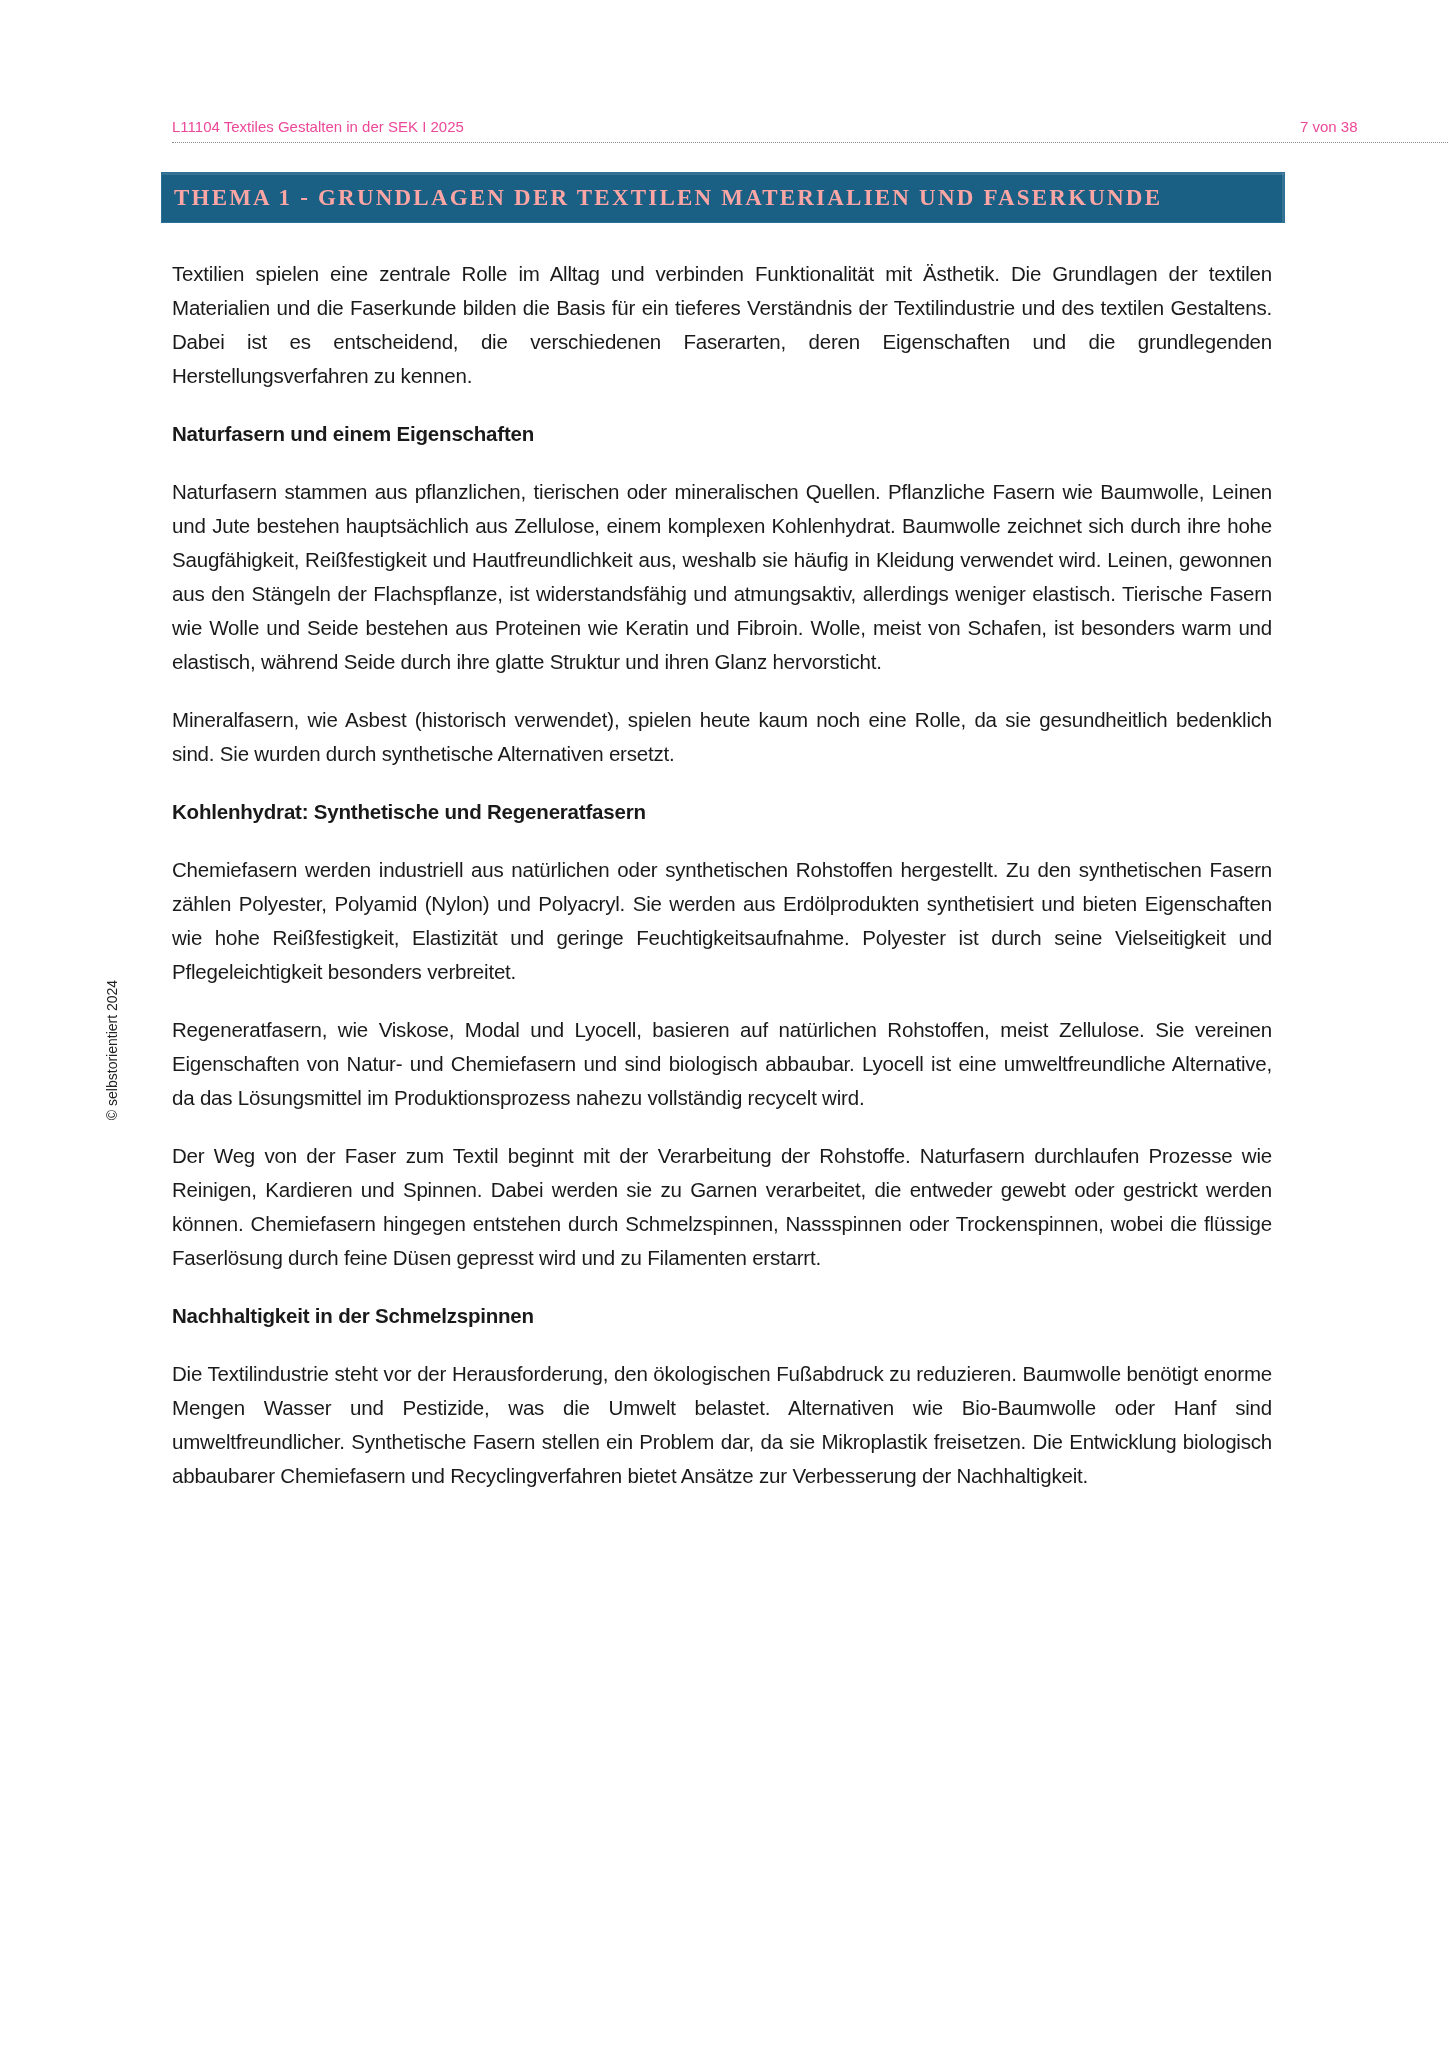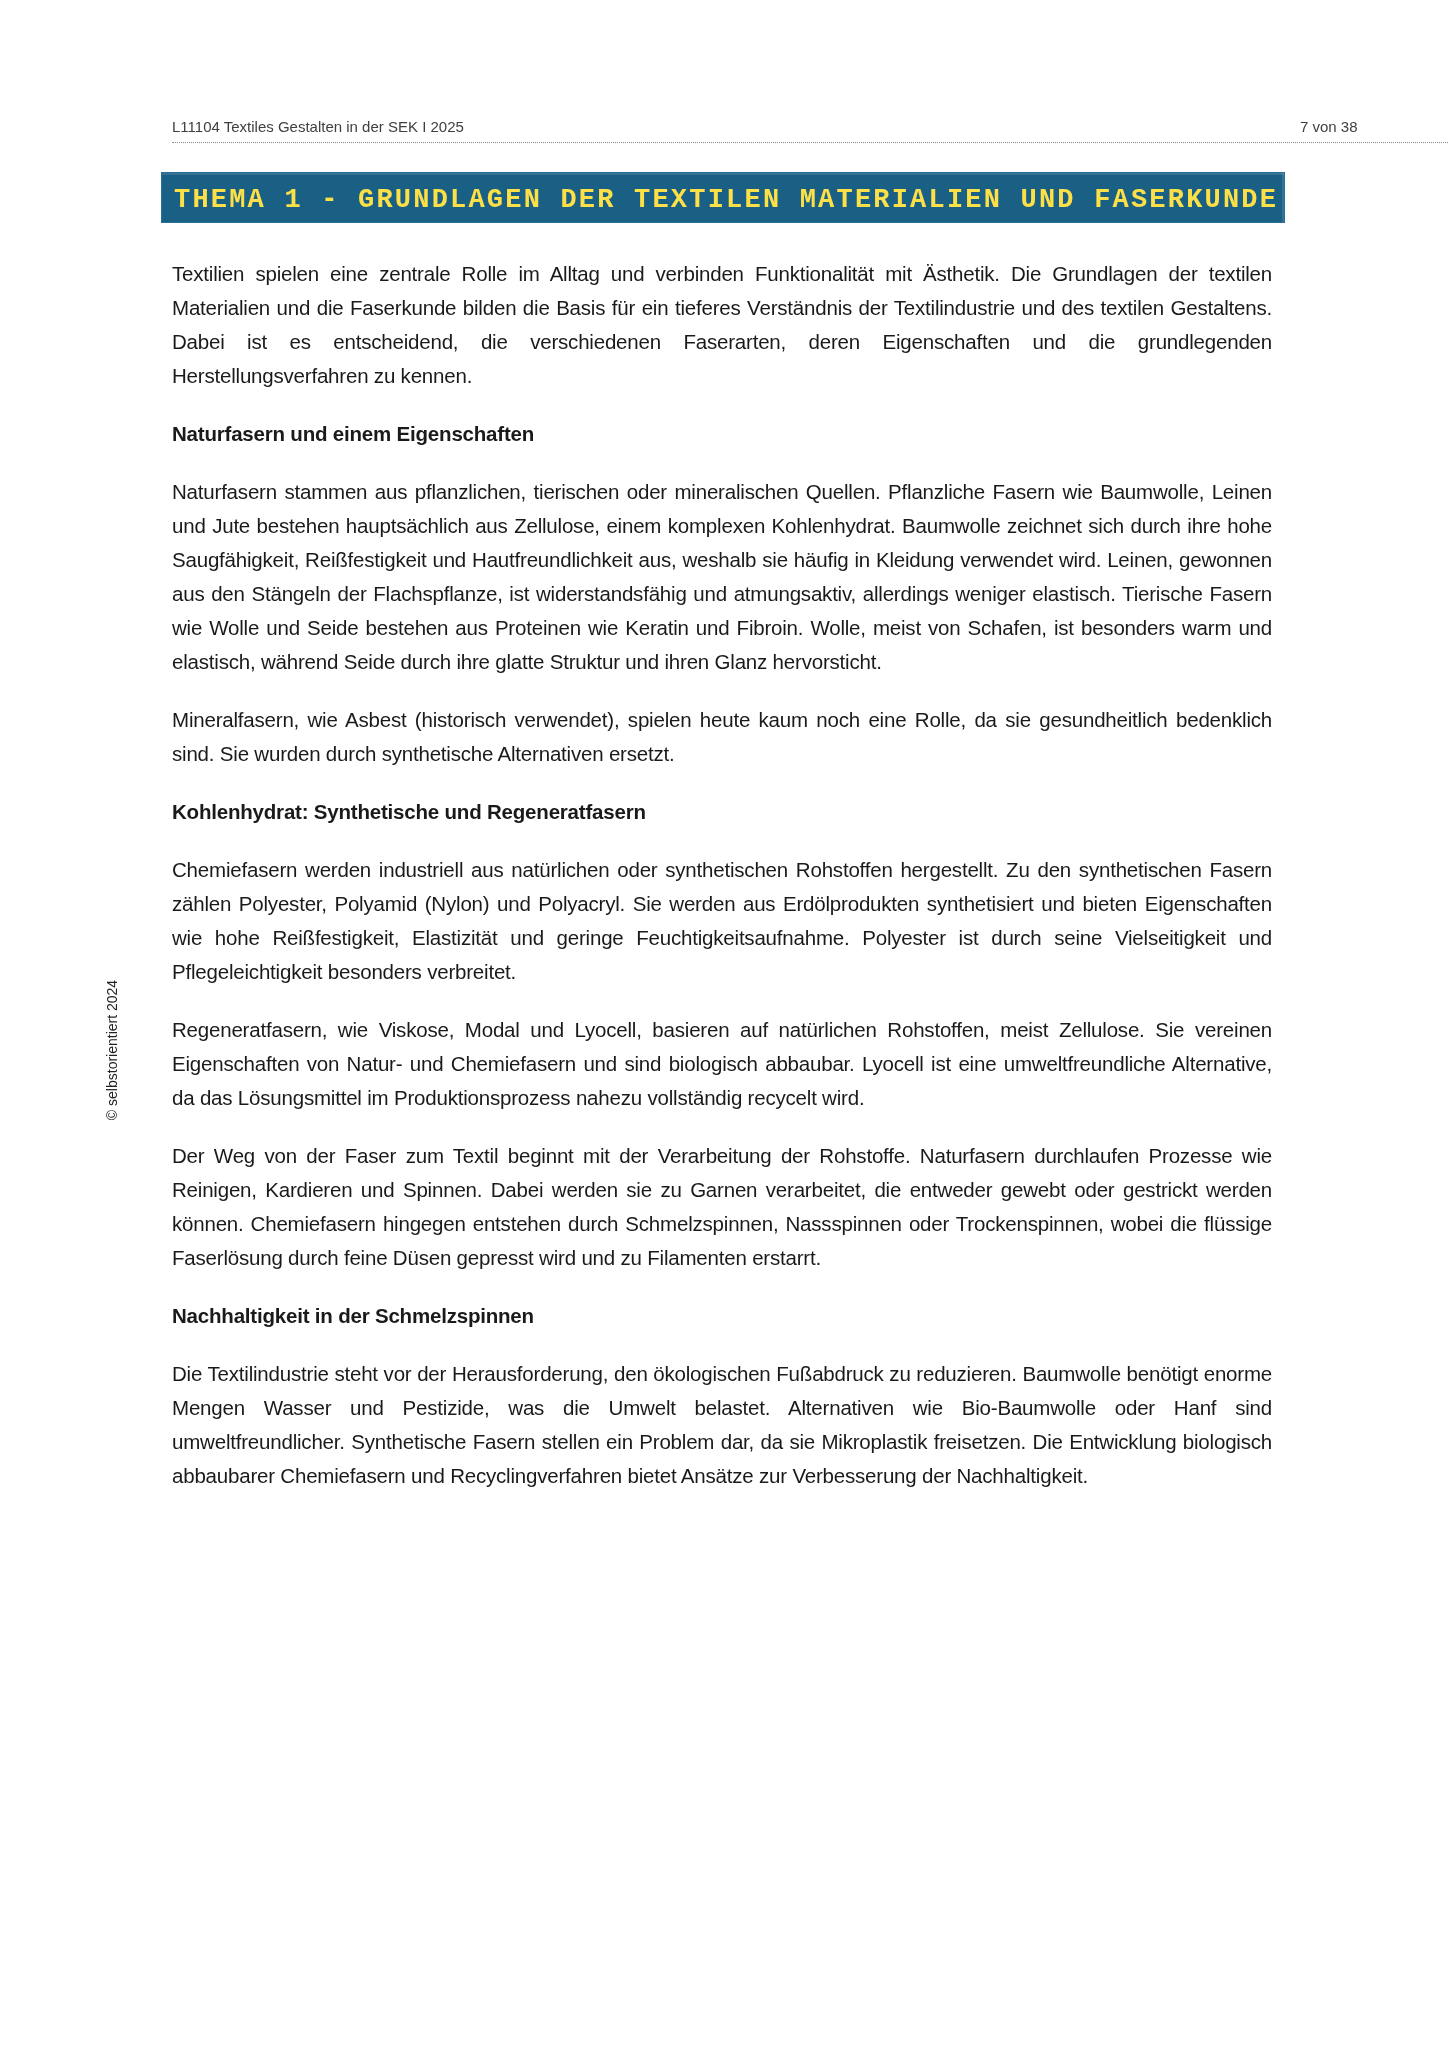--- a/index.html
+++ b/index.html
@@ -4,34 +4,34 @@
   <style>
     html, body { margin: 0; padding: 0; background: #ffffff; }
     body {
       width: 1448px; height: 2048px; position: relative; overflow: hidden;
       font-family: "Liberation Sans", "DejaVu Sans", sans-serif;
       color: #1a1a1a;
     }
     .header {
       position: absolute; left: 172px; top: 116px; width: 1276px; height: 26px;
       border-bottom: 1px dotted #8a8a8a;
-      font-size: 15px; color: #404040;
+      font-size: 15px; color: #ec4899;
     }
     .header .doc-title { position: absolute; left: 0; top: 2px; }
     .header .page-num { position: absolute; left: 1128px; top: 2px; }
     .title-bar {
       position: absolute; left: 161px; top: 172px; width: 1124px; height: 51px;
       background: #1a5f84; box-sizing: border-box;
       border: 1px solid #2c7097;
       box-shadow: inset 0 6px 0 -4px rgba(255,255,255,0.12), inset -6px 0 0 -4px rgba(255,255,255,0.12);
     }
     .title-bar h1 {
       margin: 0; position: absolute; left: 12px; top: 12px;
-      font-size: 27px; font-weight: bold; color: #fde047; letter-spacing: 2.2px;
-      font-family: Liberation Mono, monospace;
+      font-size: 23px; font-weight: bold; color: #fca5a5; letter-spacing: 2.2px;
+      font-family: Liberation Serif, serif;
     }
     .side-note {
       position: absolute; left: 112px; top: 1050px;
       transform: translate(-50%, -50%) rotate(-90deg);
       font-size: 14px; color: #222; white-space: nowrap;
     }
     .content {
       position: absolute; left: 172px; top: 245px; width: 1100px;
     }
     .content p {

